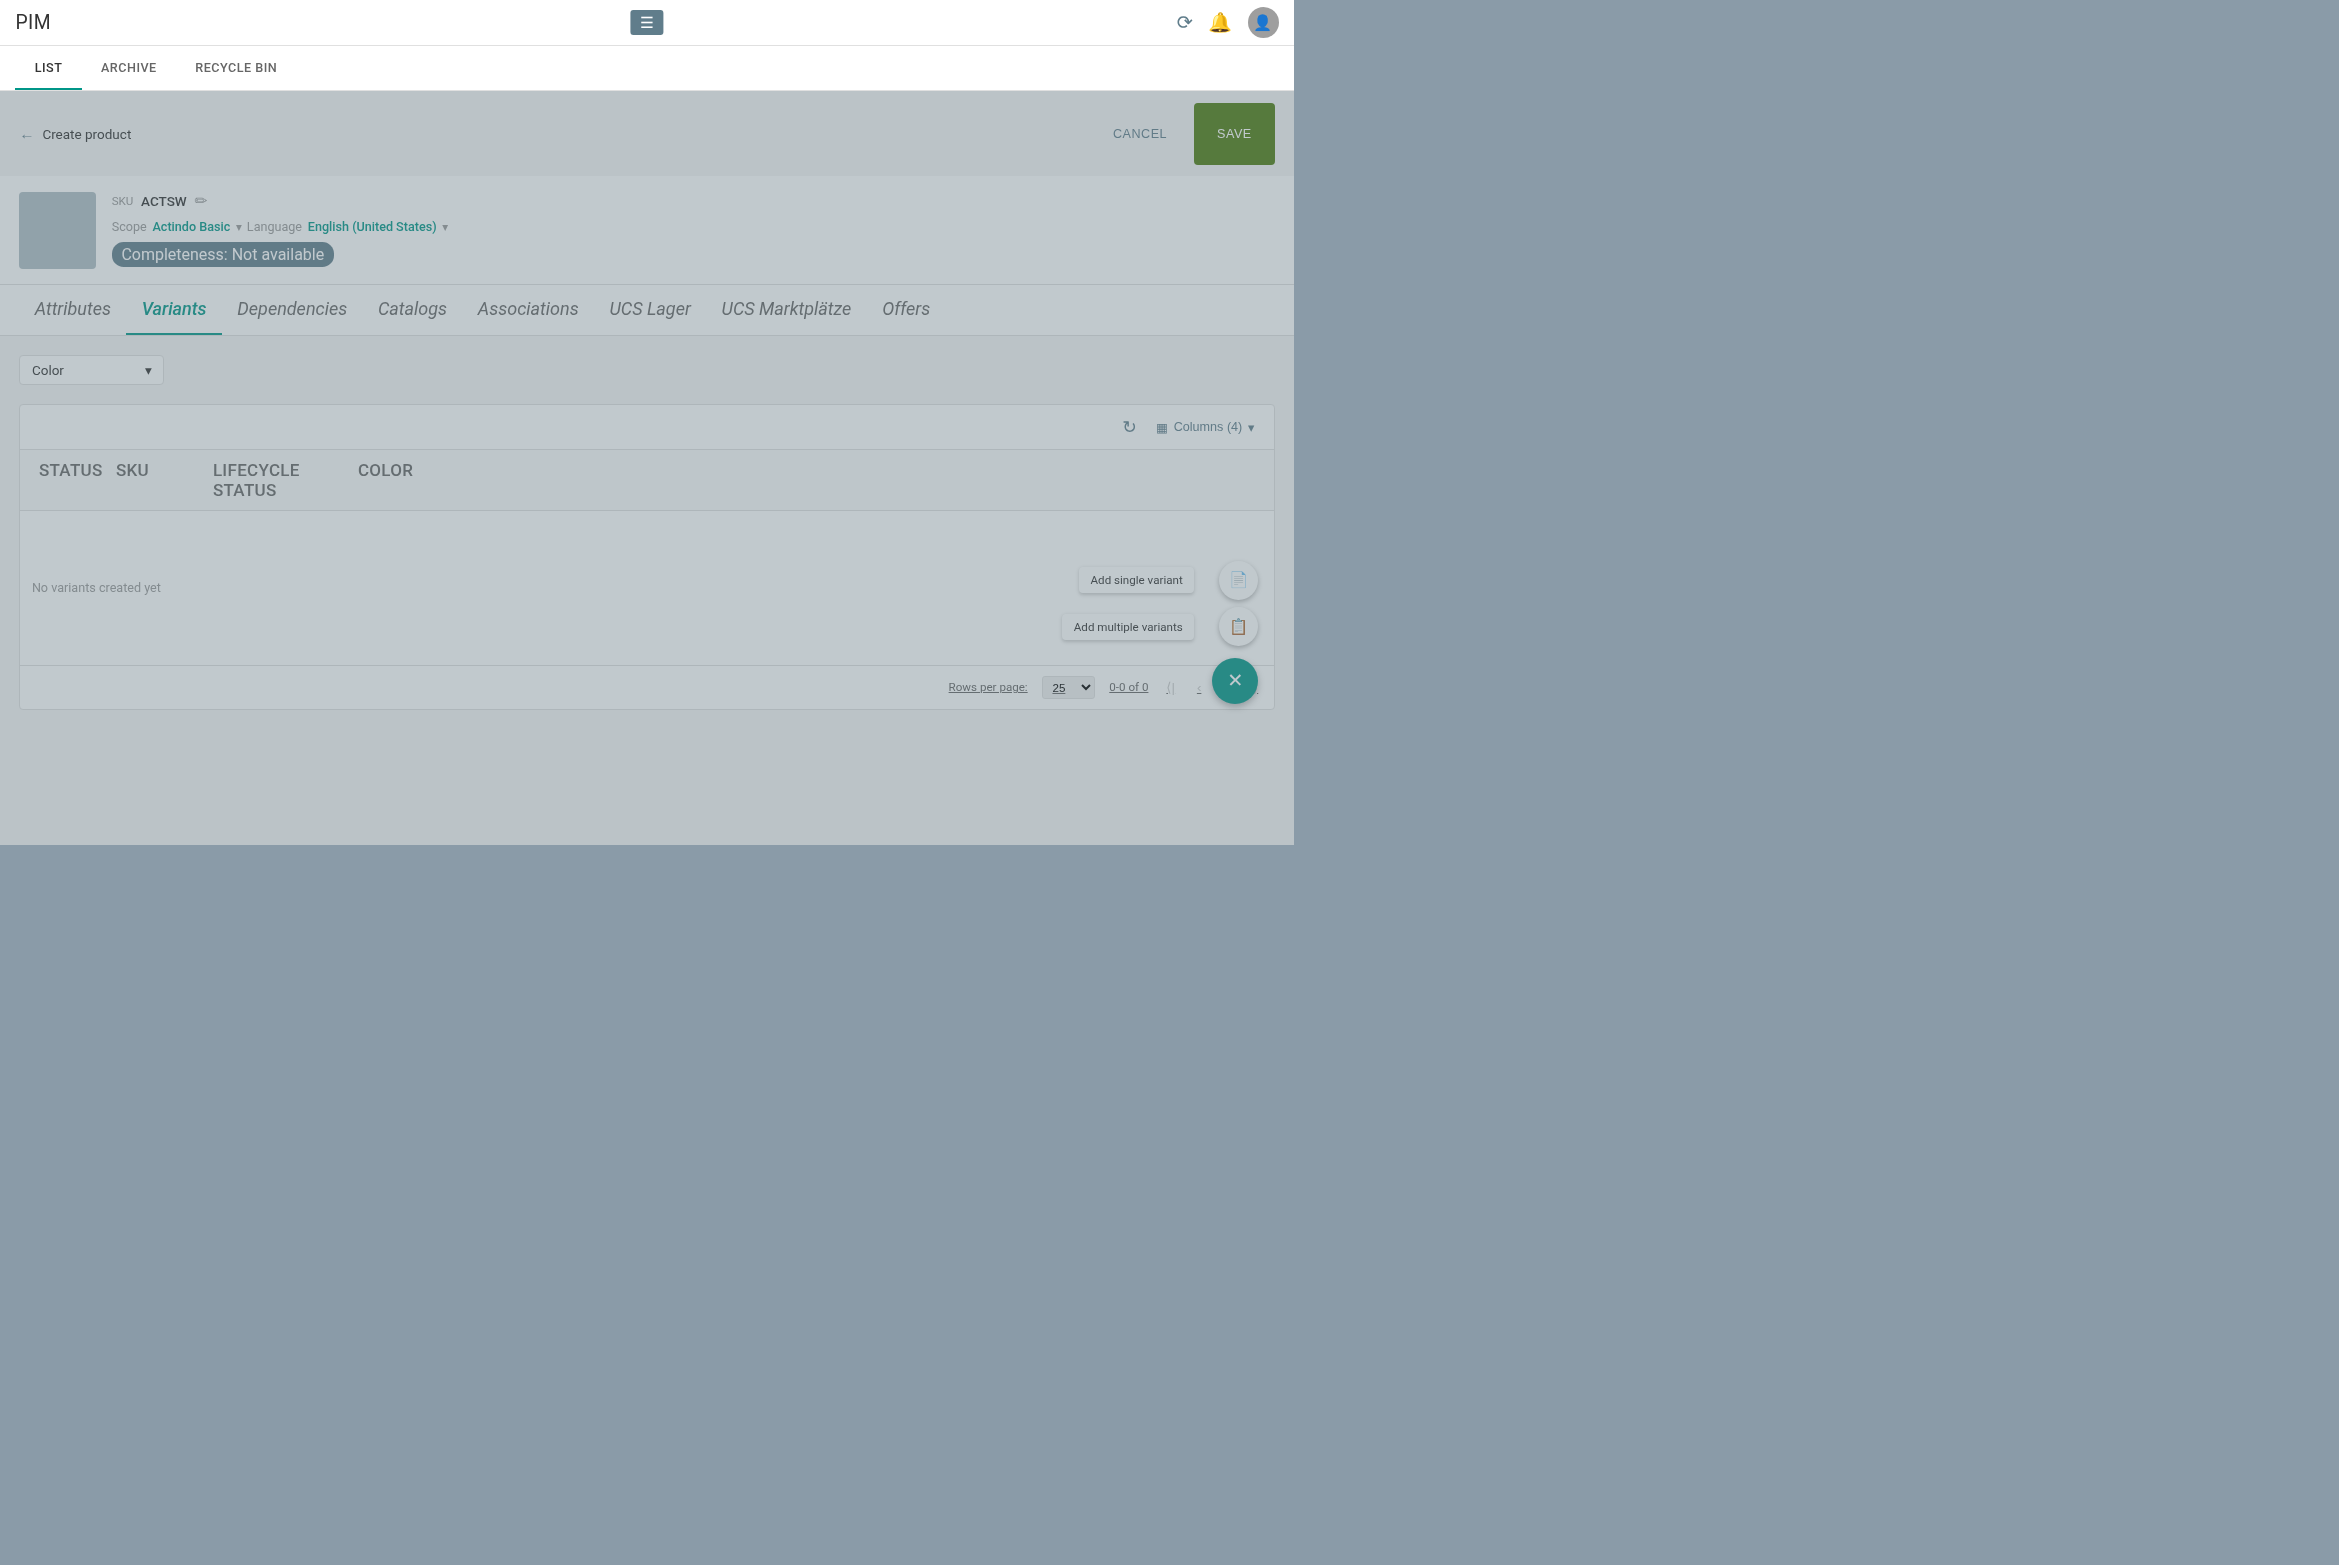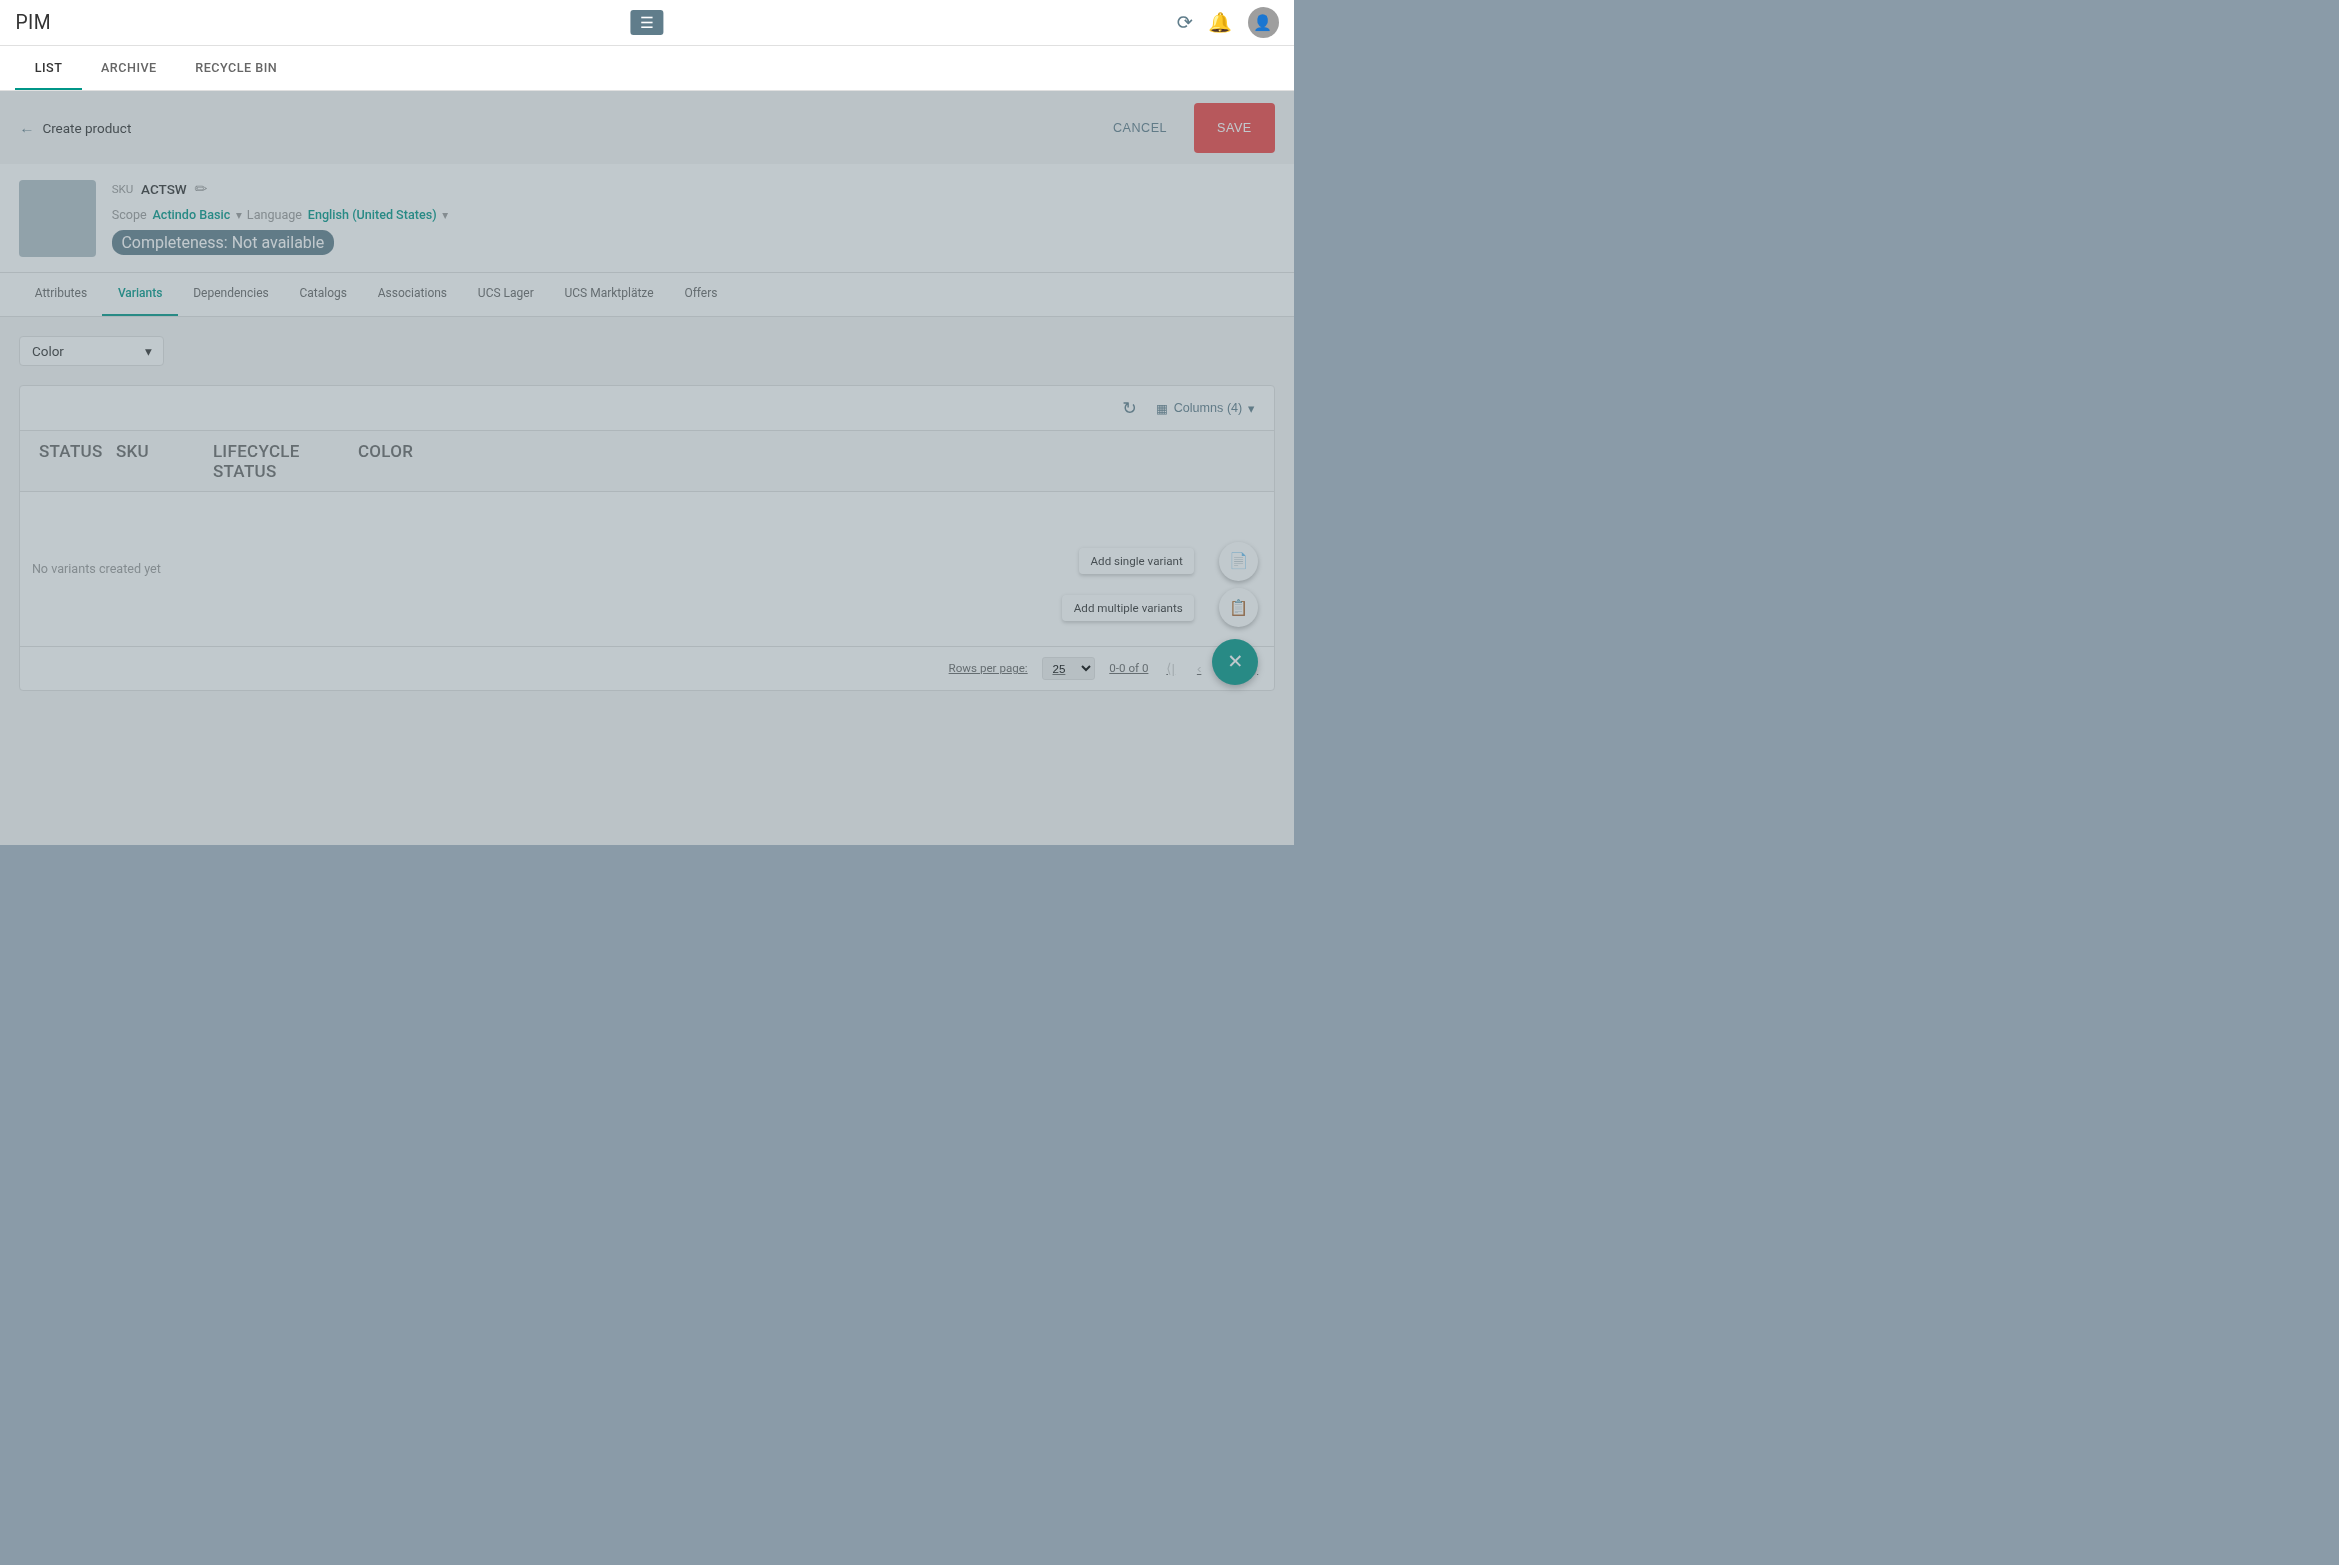--- a/index.html
+++ b/index.html
@@ -131,25 +131,25 @@
       border: none;
       color: #607d8b;
       font-size: 12.6px;
       font-weight: 500;
       cursor: pointer;
       text-transform: uppercase;
       letter-spacing: 0.5px;
       padding: 7.7px 15.4px;
     }
     .btn-save {
-      background: #ef4444;
+      background: #4d7c0f;
       color: white;
       border: none;
       border-radius: 3.9px;
-      padding: 18px 23px;
+      padding: 24px 23px;
       font-size: 12.6px;
       font-weight: 500;
       cursor: pointer;
       text-transform: uppercase;
       letter-spacing: 0.5px;
     }
 
     
     .product-header {
       background: #fff;
@@ -224,24 +224,25 @@
     
     .content-tabs {
       background: #fff;
       display: flex;
       padding: 0 19.3px;
       border-bottom: 1px solid #e0e0e0;
     }
     .content-tab {
       padding: 13.5px 15.4px;
       cursor: pointer;
-      font-size: 12px;
+      font-size: 18px;
       color: #666;
       border-bottom: 2.9px solid transparent;
       font-weight: 400;
+      font-style: italic;
     }
     .content-tab.active {
       color: #009688;
       border-bottom-color: #009688;
       font-weight: 500;
     }
 
     
     .variants-section {
       padding: 19.3px;

